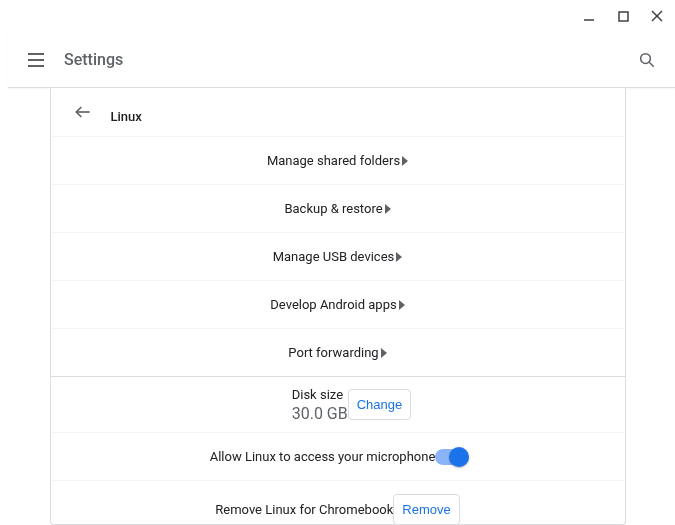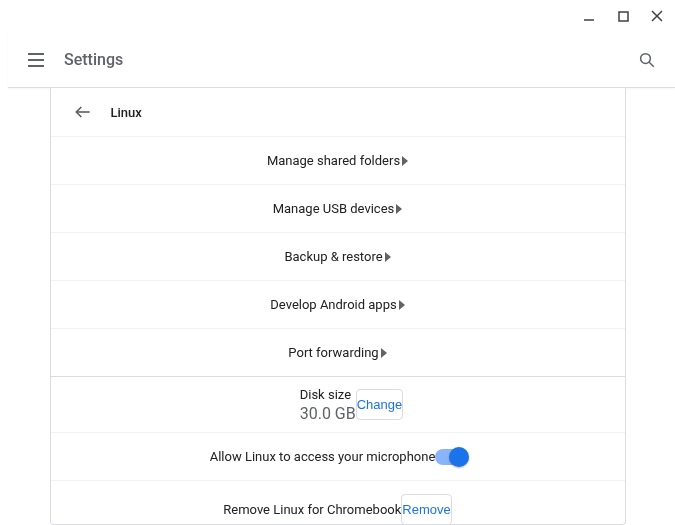--- a/index.html
+++ b/index.html
@@ -59,21 +59,21 @@
     }
     .panel {
       width: 576px;
       border: 1px solid #dadce0;
       border-top: none;
       border-radius: 0 0 4px 4px;
       background: #fff;
     }
     .subheader {
       display: flex;
-      align-items: center;
+      align-items: flex-end;
       padding: 12px 20px;
       gap: 16px;
       border-bottom: 1px solid #f1f3f4;
     }
     .back-btn {
       width: 24px; height: 24px;
       display: flex; align-items: center; justify-content: center;
       color: #5f6368;
     }
     .sub-title {
@@ -96,21 +96,21 @@
     .chevron {
       color: #5f6368;
       display: flex; align-items: center; justify-content: center;
     }
     .btn-outline {
       border: 1px solid #dadce0;
       background: #fff;
       color: #1a73e8;
       font-size: 13px;
       font-weight: 500;
-      padding: 7px 0;
+      padding: 7px 8px;
       border-radius: 4px;
       cursor: pointer;
     }
     .disk-row { min-height: 56px; }
     .toggle {
       width: 30px; height: 16px;
       position: relative;
       display: inline-block;
     }
     .toggle-track {
@@ -184,30 +184,30 @@
     <div class="row">
       <div class="row-label">Manage shared folders</div>
       <div class="chevron">
         <svg width="8" height="10" viewBox="0 0 8 10">
             <polygon points="2,0 8,5 2,10" fill="currentColor"></polygon>
           </svg>
       </div>
     </div>
 
     <div class="row">
+      <div class="row-label">Backup &amp; restore</div>
+      <div class="chevron">
+        <svg width="8" height="10" viewBox="0 0 8 10">
+            <polygon points="2,0 8,5 2,10" fill="currentColor"></polygon>
+          </svg>
+      </div>
+    </div>
+
+    <div class="row">
       <div class="row-label">Manage USB devices</div>
-      <div class="chevron">
-        <svg width="8" height="10" viewBox="0 0 8 10">
-            <polygon points="2,0 8,5 2,10" fill="currentColor"></polygon>
-          </svg>
-      </div>
-    </div>
-
-    <div class="row">
-      <div class="row-label">Backup &amp; restore</div>
       <div class="chevron">
         <svg width="8" height="10" viewBox="0 0 8 10">
             <polygon points="2,0 8,5 2,10" fill="currentColor"></polygon>
           </svg>
       </div>
     </div>
 
     <div class="row">
       <div class="row-label">Develop Android apps</div>
       <div class="chevron">

